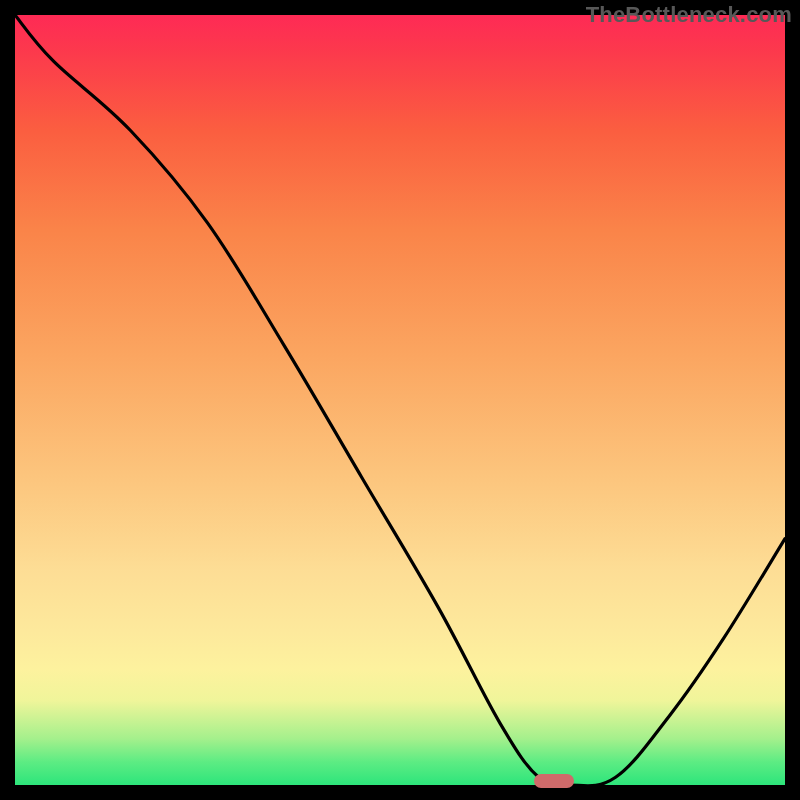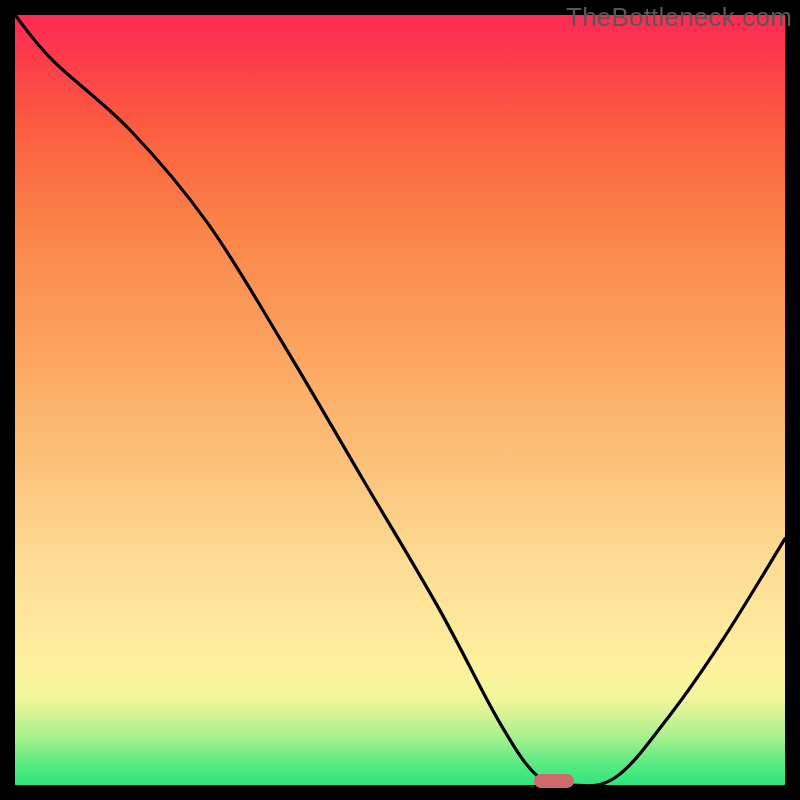--- a/index.html
+++ b/index.html
@@ -30,22 +30,22 @@
       #fa8449 72%,
       #fb5e40 85%,
       #fc3a4c 95%,
       #fe2a55 100%);
   }
   .watermark {
     position: absolute;
     top: 2px;
     right: 8px;
     color: #585858;
-    font-size: 26px;
-    font-weight: 400;
+    font-size: 22px;
+    font-weight: 700;
     letter-spacing: 0.2px;
     z-index: 10;
   }
   svg.curve {
     position: absolute;
     left: 0;
     top: 0;
     width: 770px;
     height: 770px;
   }

